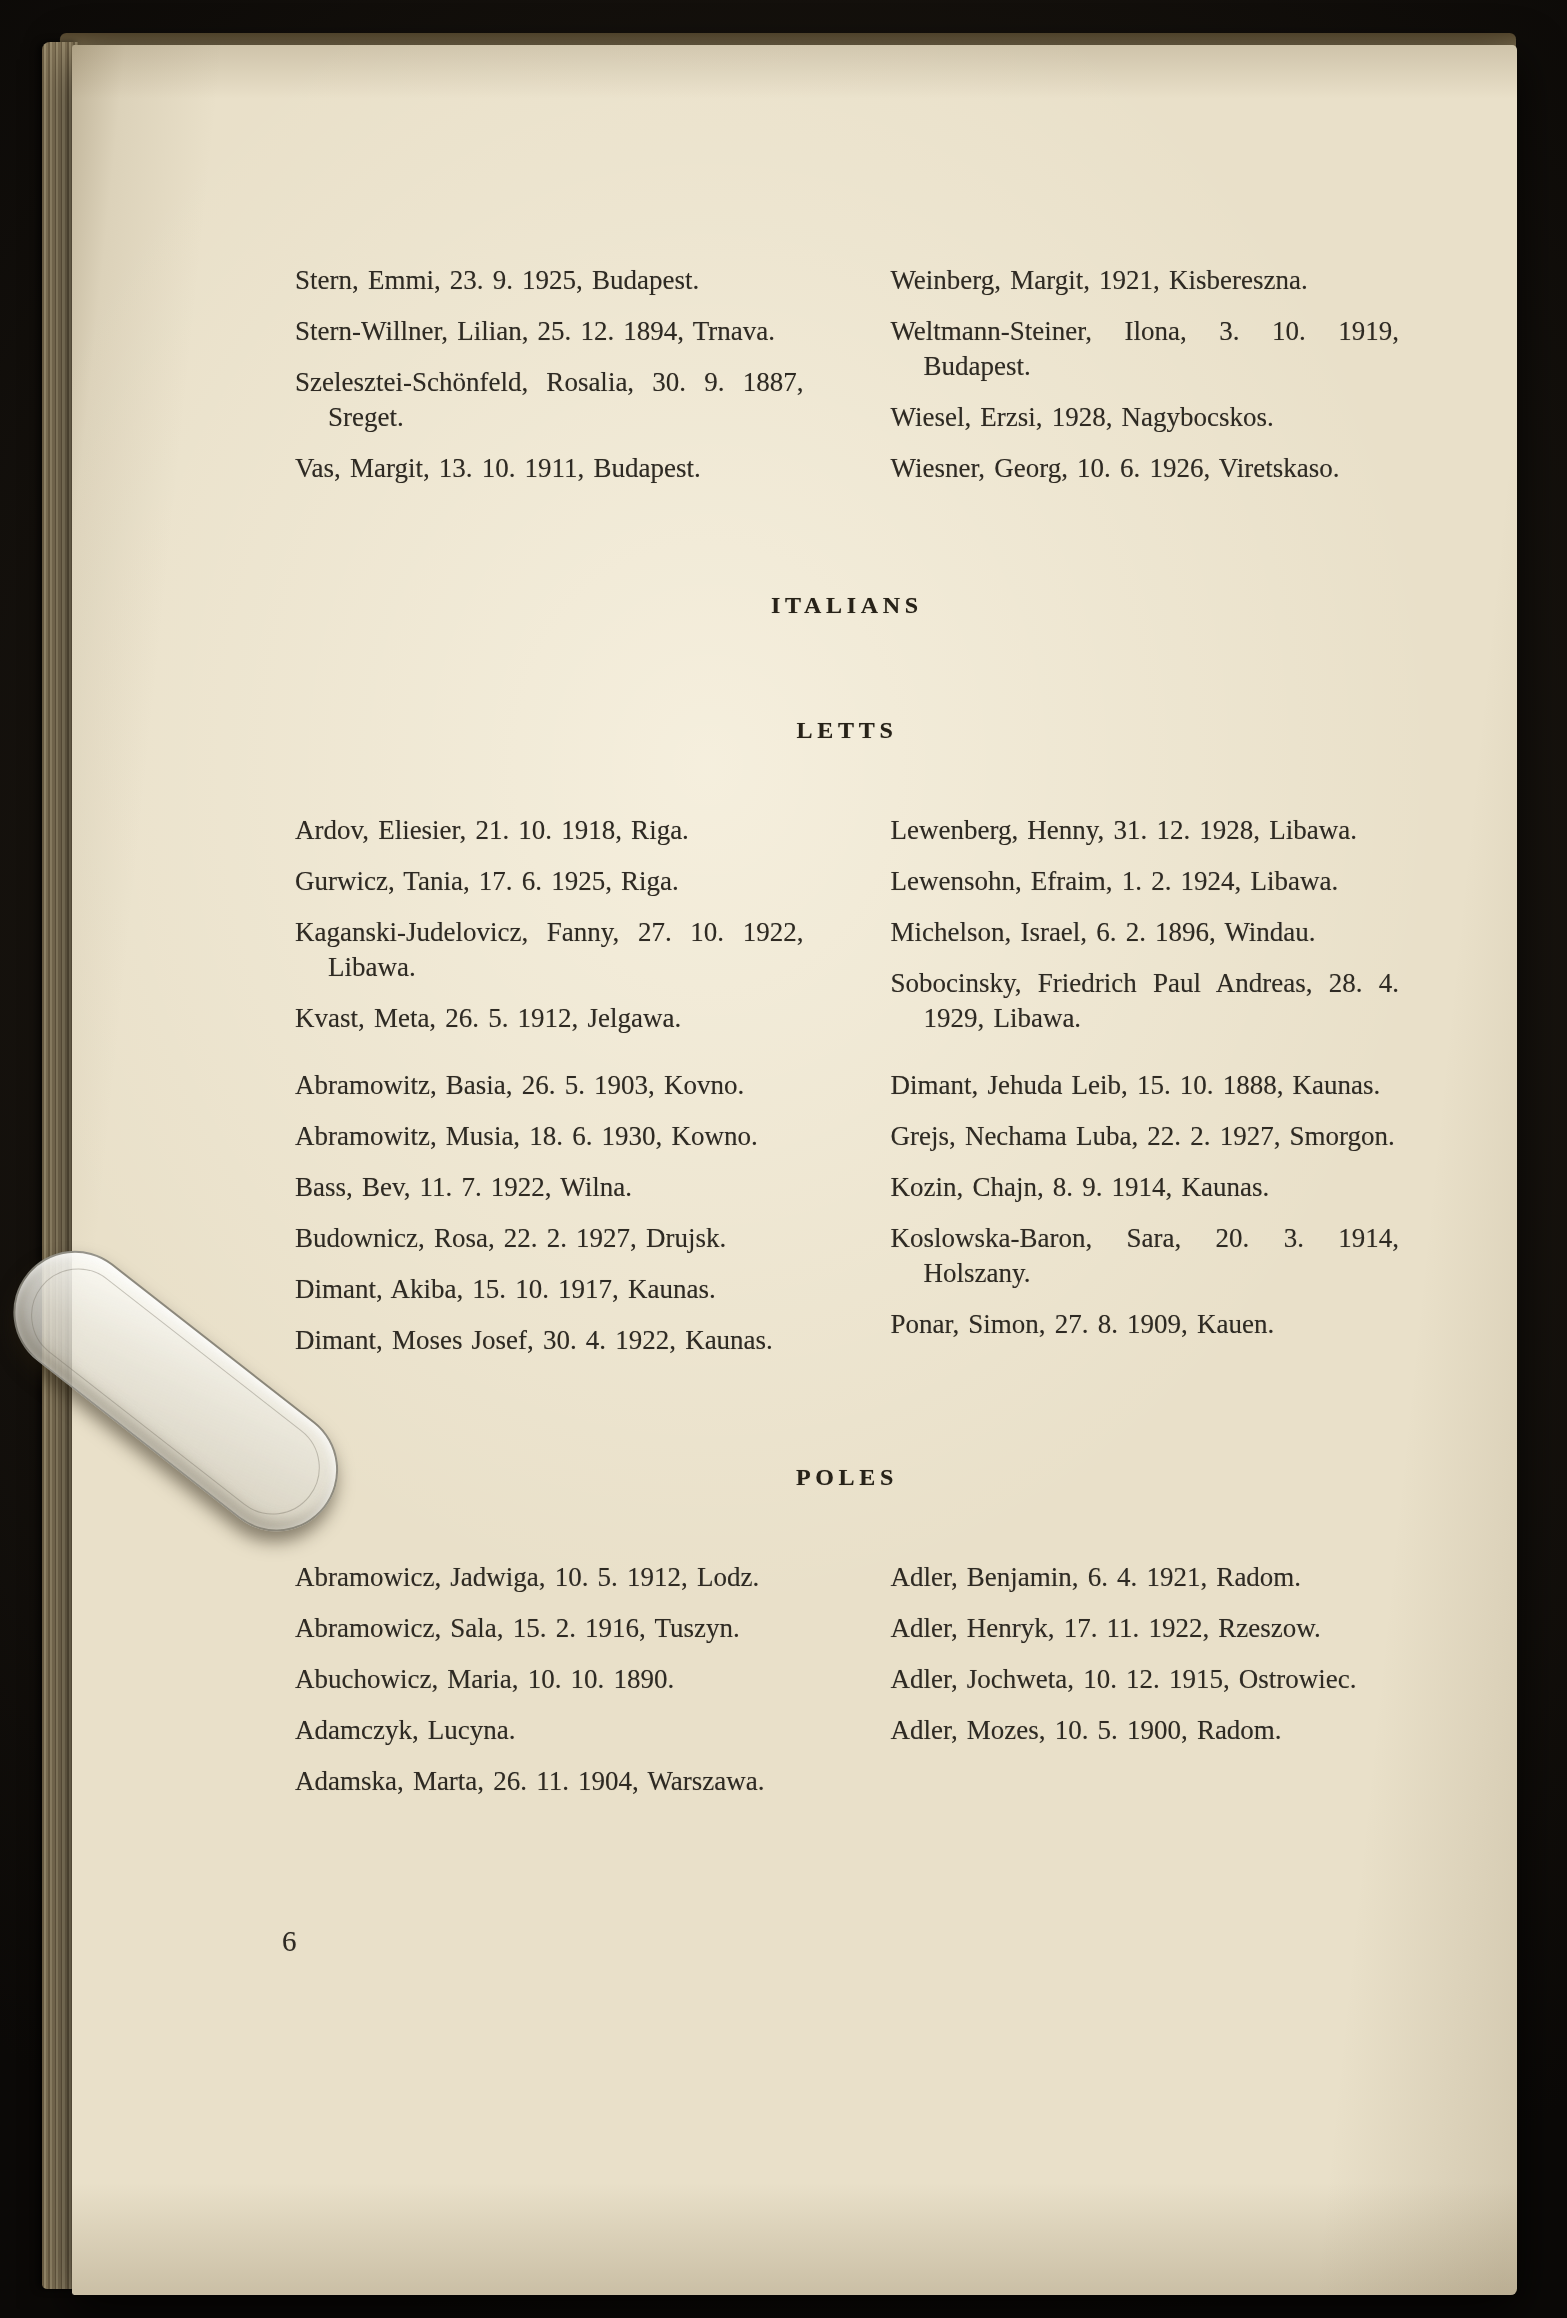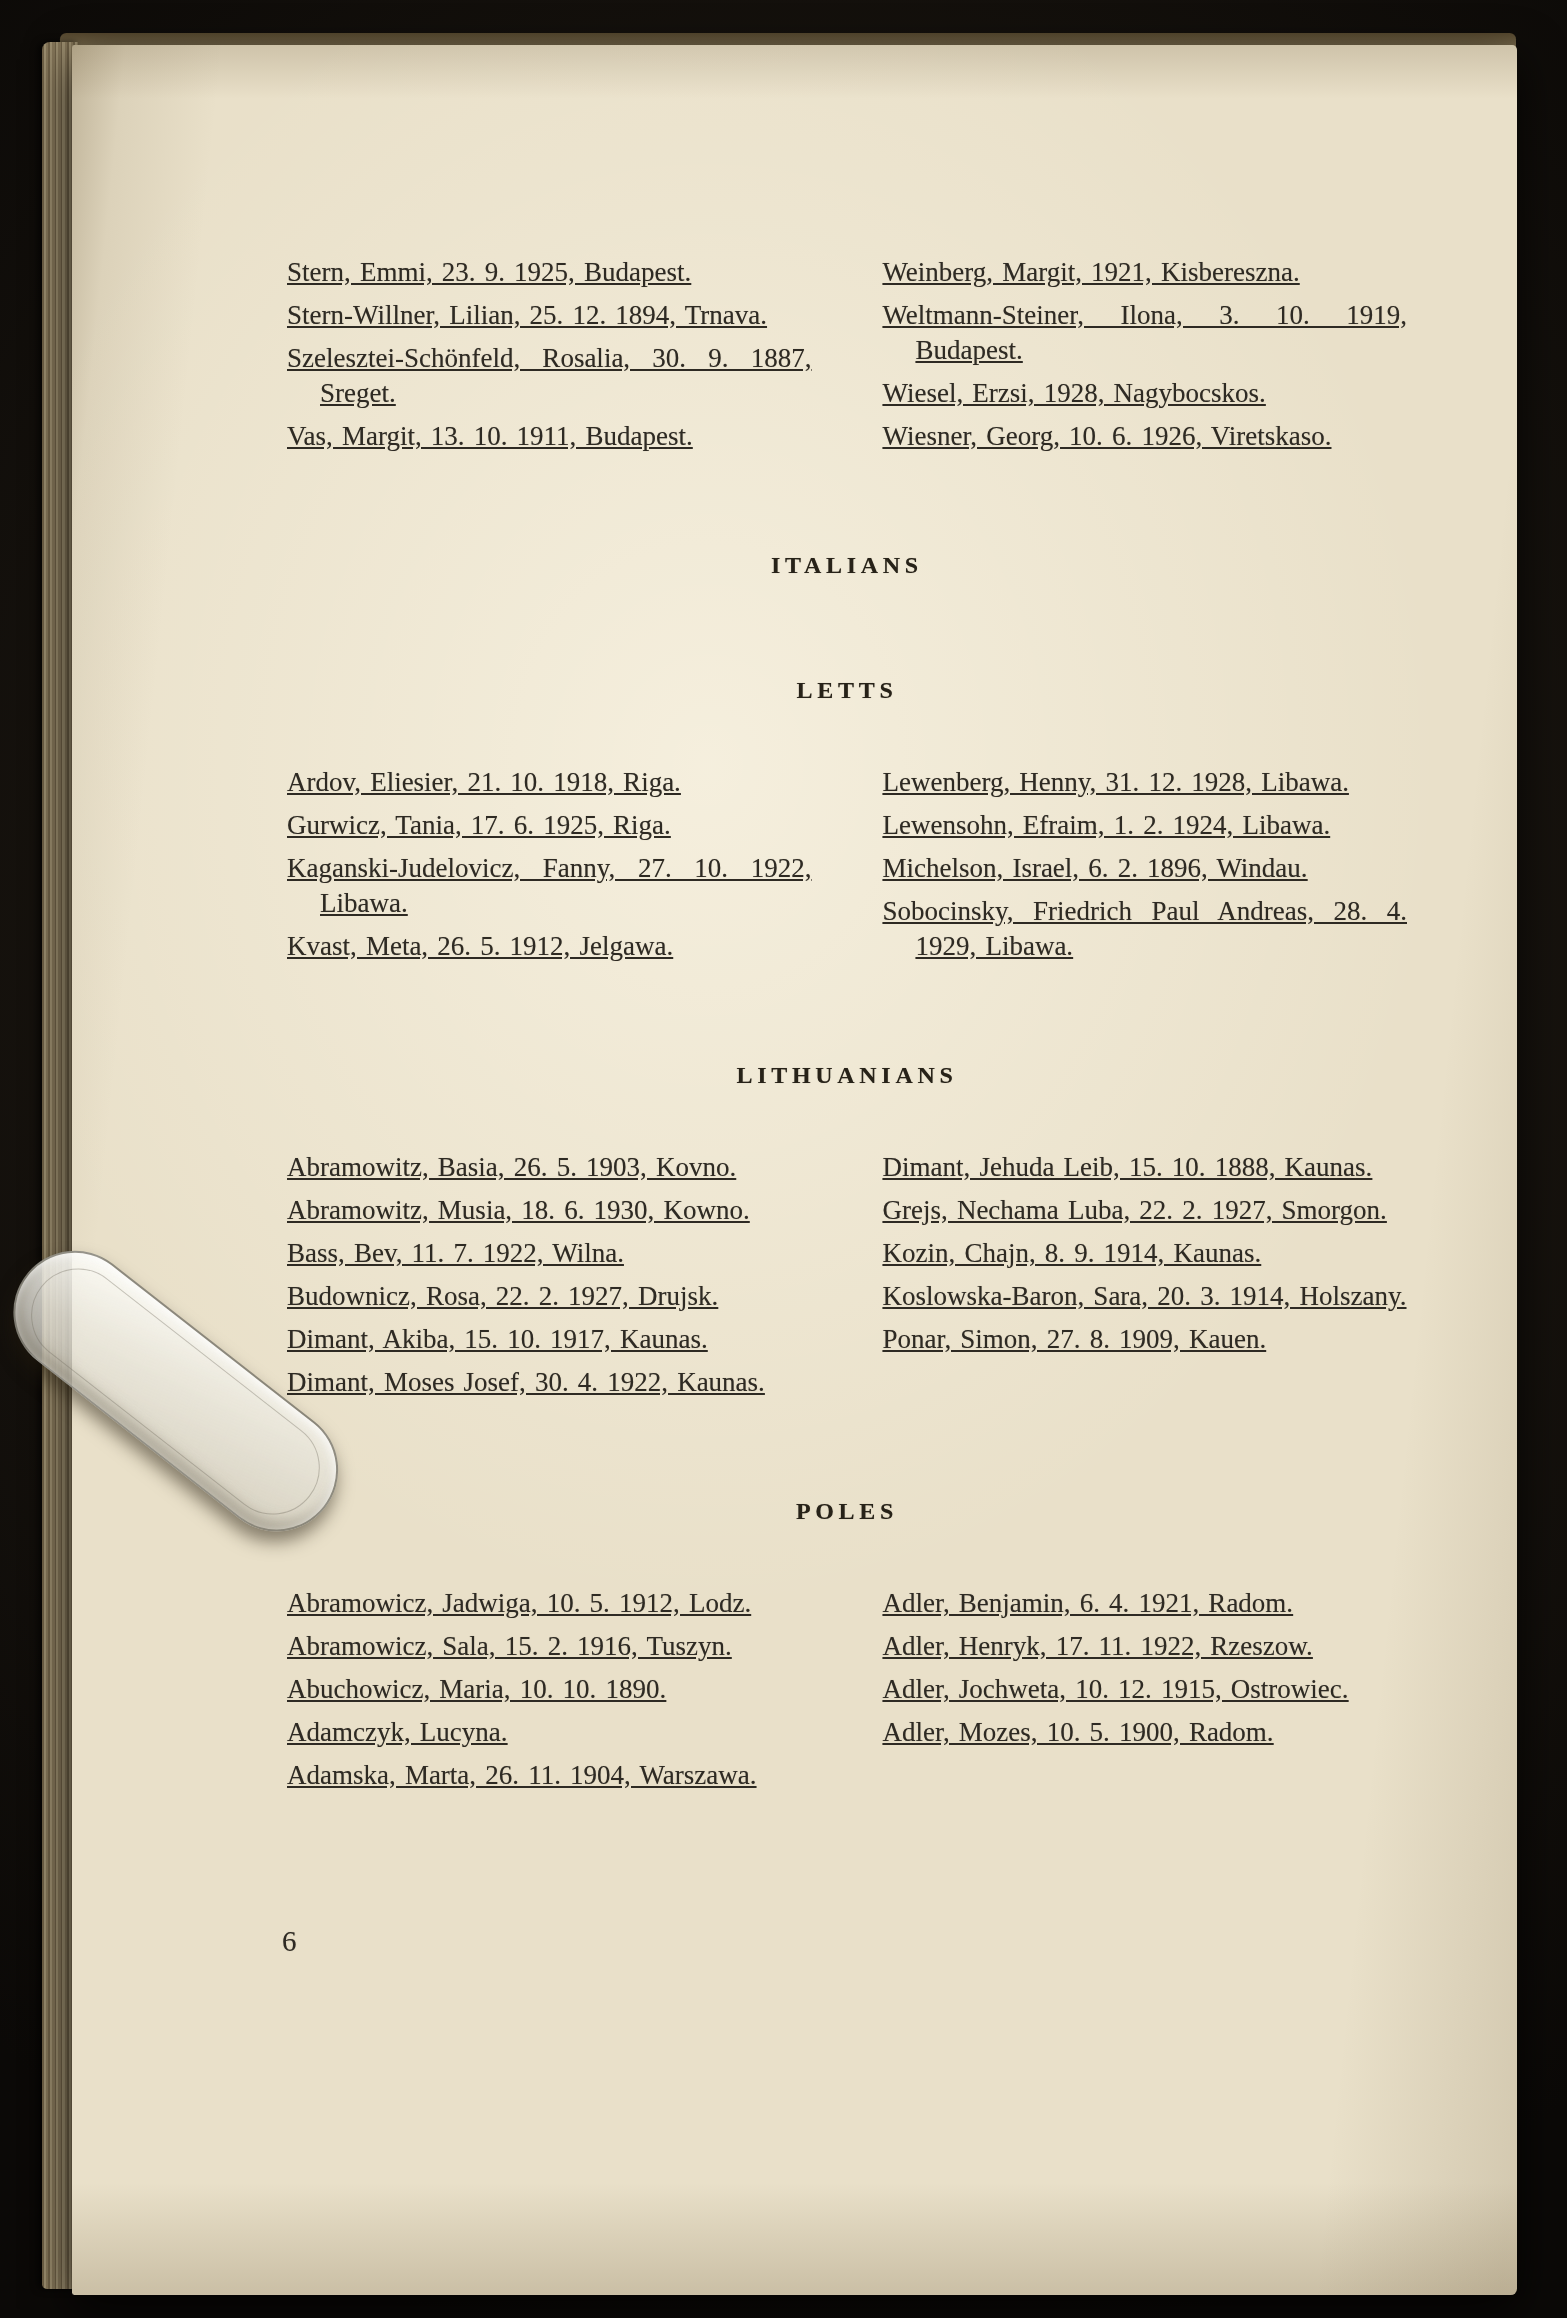--- a/index.html
+++ b/index.html
@@ -33,27 +33,26 @@
       linear-gradient(180deg, rgba(110,92,58,0.22) 0%, rgba(110,92,58,0) 2.4%, rgba(110,92,58,0) 95%, rgba(110,92,58,0.25) 100%);
     box-shadow: 0 14px 47px rgba(0,0,0,0.8);
   }
   .content {
     position: absolute; left: 207px; top: 202px; width: 1136px;
     color: #2e2a23;
   }
   .cols { display: flex; gap: 55px; }
   .col { width: 541px; }
   .entry {
-    margin: 8px;
+    margin: 16px;
     font-size: 27px; line-height: 35px;
     text-align: justify;
     padding-left: 33px; text-indent: -33px;
     word-spacing: 2.4px;
     text-shadow: 0 0 0.8px rgba(46,42,35,0.35);
-    text-decoration: underline;
   }
   .heading {
     margin: 81px 0 45px;
     font-size: 24px; line-height: 44px; font-weight: bold;
     letter-spacing: 4.7px; text-align: center;
     color: #272218;
     text-shadow: 0 0 0.8px rgba(39,34,24,0.4);
   }
   .page-number {
     position: absolute; left: 210px; top: 1879px;
@@ -112,21 +111,20 @@
             </div>
             <div class="col">
               <p class="entry">Lewenberg, Henny, 31. 12. 1928, Libawa.</p>
               <p class="entry">Lewensohn, Efraim, 1. 2. 1924, Libawa.</p>
               <p class="entry">Michelson, Israel, 6. 2. 1896, Windau.</p>
               <p class="entry">Sobocinsky, Friedrich Paul Andreas, 28. 4. 1929, Libawa.</p>
             </div>
           </div>
         </section>
         <section class="section">
-          <h2 class="heading">LITHUANIANS</h2>
           <div class="cols">
             <div class="col">
               <p class="entry">Abramowitz, Basia, 26. 5. 1903, Kovno.</p>
               <p class="entry">Abramowitz, Musia, 18. 6. 1930, Kowno.</p>
               <p class="entry">Bass, Bev, 11. 7. 1922, Wilna.</p>
               <p class="entry">Budownicz, Rosa, 22. 2. 1927, Drujsk.</p>
               <p class="entry">Dimant, Akiba, 15. 10. 1917, Kaunas.</p>
               <p class="entry">Dimant, Moses Josef, 30. 4. 1922, Kaunas.</p>
             </div>
             <div class="col">

